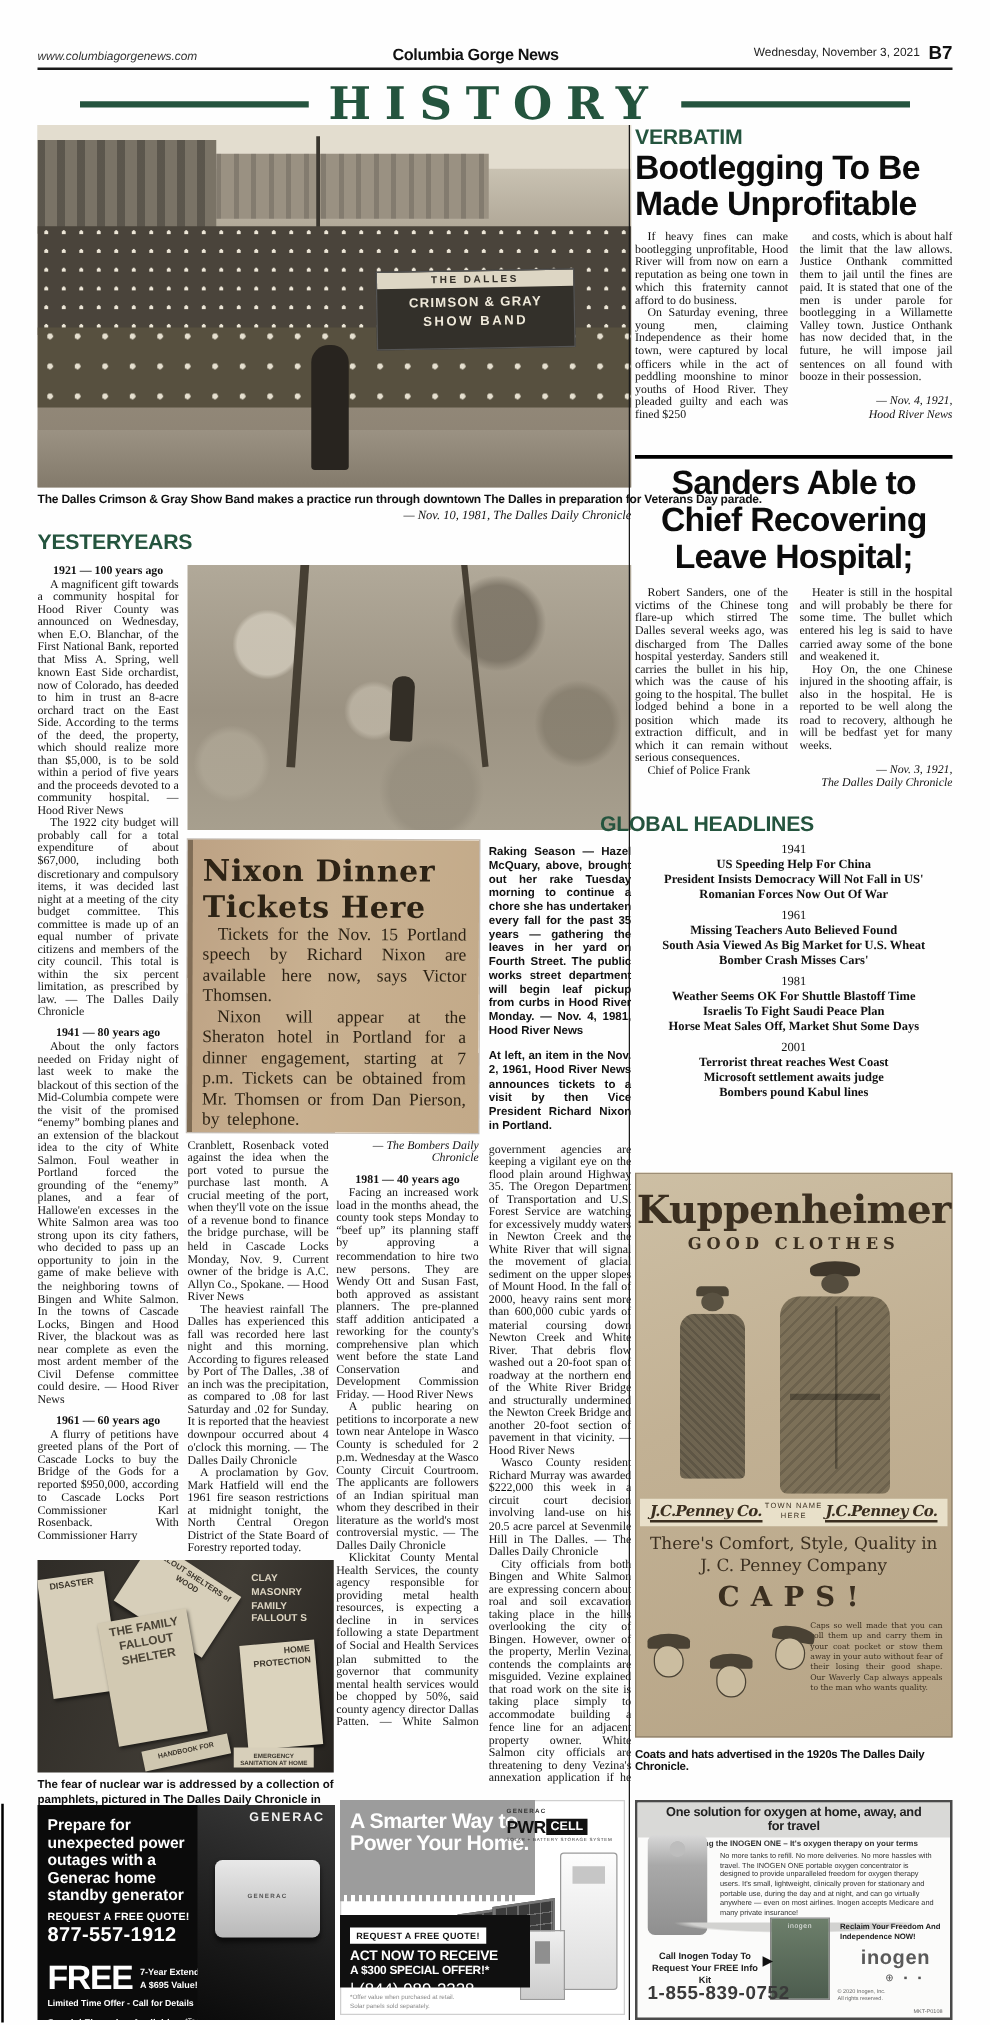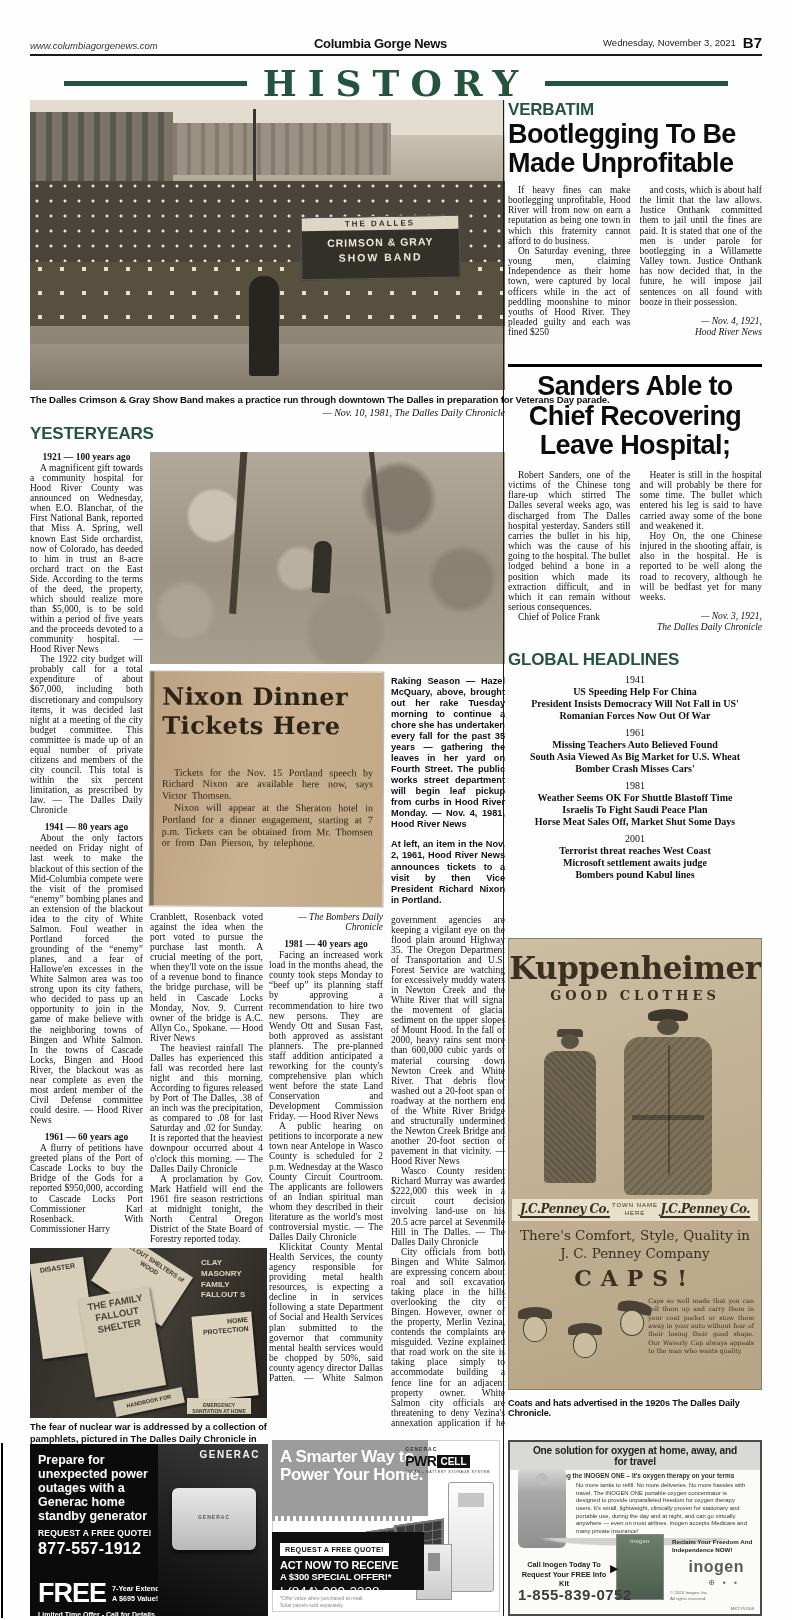--- a/index.html
+++ b/index.html
@@ -88,21 +88,21 @@
   .rk-figure{position:absolute;left:46%;top:42%;width:18px;height:52px;background:#332e26;
              border-radius:8px 8px 2px 2px;transform:rotate(3deg);}
 
   
   .nixon{position:absolute;left:150px;top:672px;width:233px;height:234px;box-sizing:border-box;
          background:linear-gradient(100deg,#bda284 0%,#c9b191 45%,#c2a988 100%);
          border-left:4px solid rgba(46,34,22,.45);box-shadow:0 0 0 1px rgba(90,70,50,.35);
          color:#2d2315;padding:10px 10px 0 8px;transform:rotate(.2deg);}
   .nx-title{font-family:"DejaVu Serif",serif;font-weight:bold;font-size:24px;line-height:1.22;
             letter-spacing:.5px;}
-  .nx-body{margin-top:26px;font-size:10px;line-height:1.18;text-align:justify;word-spacing:2.5px;}
+  .nx-body{margin-top:0;font-size:14px;line-height:1.18;text-align:justify;word-spacing:2.5px;}
   .nx-body p{margin:0;text-indent:12px;}
 
   
   .pamphlets{position:absolute;left:30px;top:1248px;width:237px;height:170px;overflow:hidden;
              background:linear-gradient(110deg,#2f2c27 0%,#403c35 55%,#26231f 100%);}
   .pam{position:absolute;font-family:"Liberation Sans",sans-serif;font-weight:bold;color:#3a342a;
        background:#d7cfba;box-shadow:1px 2px 3px rgba(0,0,0,.5);padding:4px;box-sizing:border-box;
        line-height:1.25;}
   .pam-1{left:6px;top:12px;width:54px;height:96px;font-size:7px;transform:rotate(-8deg);text-align:center;}
   .pam-2{left:70px;top:2px;width:84px;height:58px;font-size:6.3px;transform:rotate(33deg);text-align:center;}
@@ -133,21 +133,21 @@
   .tc p{margin:0;text-indent:10px;}
   .credit{font-style:italic;text-align:right;margin-top:9px;text-indent:0;}
   .credit div{line-height:1.15;}
 
   .sec-bar{position:absolute;left:508px;top:364px;width:254px;height:3px;background:#000;}
   .sd-head{position:absolute;left:508px;top:372px;width:254px;text-align:center;
            font-family:"Liberation Sans",sans-serif;font-weight:bold;font-size:27px;
            line-height:1.1;letter-spacing:-.6px;color:#0c0c0c;}
   .sd-body{left:508px;top:470px;width:254px;height:172px;}
 
-  .gh-label{position:absolute;left:508px;top:650px;}
+  .gh-label{position:absolute;left:480px;top:650px;}
   .gh-block{position:absolute;left:508px;top:674px;width:254px;height:262px;text-align:center;overflow:hidden;}
   .gh-year{font-size:10px;margin-bottom:1px;}
   .gh-line{font-weight:bold;font-size:10px;line-height:1.2;}
   .gh-group{margin-bottom:5px;}
 
   
   .penney{position:absolute;left:508px;top:938px;width:254px;height:452px;box-sizing:border-box;
           background:linear-gradient(160deg,#cdbfa4 0%,#c2b194 40%,#b6a486 100%);
           box-shadow:inset 0 0 0 1px #8d7f68;overflow:hidden;color:#3b2f20;}
   .kp-brand{text-align:center;font-family:"DejaVu Serif",serif;font-weight:bold;font-size:31px;
@@ -200,21 +200,21 @@
      background:linear-gradient(200deg,#3a3a3a 0%,#1c1c1c 60%,#0b0b0b 100%);}
   .gen-logo{position:absolute;right:8px;top:5px;font-weight:bold;font-size:10px;letter-spacing:1.5px;
             color:#f2f2f2;}
   .gen-unit{position:absolute;right:12px;top:44px;width:84px;height:62px;background:
      linear-gradient(#e8e8e8,#b9b9b9);border-radius:6px;box-shadow:0 3px 4px rgba(0,0,0,.6);}
   .gen-unit span{display:block;text-align:center;margin-top:26px;font-size:5px;font-weight:bold;
      color:#555;letter-spacing:1px;}
   .gen-head{width:128px;font-weight:bold;font-size:12.5px;line-height:1.12;}
   .gen-cta{font-weight:bold;font-size:8.5px;margin-top:5px;letter-spacing:.2px;}
   .gen-phone{font-weight:bold;font-size:16px;margin-top:2px;letter-spacing:.3px;}
-  .free-row{display:flex;align-items:center;margin-top:20px;}
+  .free-row{display:flex;align-items:center;margin-top:9px;}
   .gen-free{font-weight:bold;font-size:27px;letter-spacing:-1px;}
   .free-details{margin-left:6px;font-size:7.2px;font-weight:bold;line-height:1.3;}
   .gen-note{font-size:7px;font-weight:bold;margin-top:2px;}
   .gen-bottom{display:flex;gap:8px;margin-top:7px;}
   .gen-fin1{font-weight:bold;font-size:7.8px;}
   .gen-disc{width:108px;font-size:5.4px;line-height:1.3;color:#cfcfcf;}
 
   
   .pwr{position:absolute;left:272px;top:1440px;width:228px;height:172px;background:#fff;
        font-family:"Liberation Sans",sans-serif;box-sizing:border-box;overflow:hidden;

